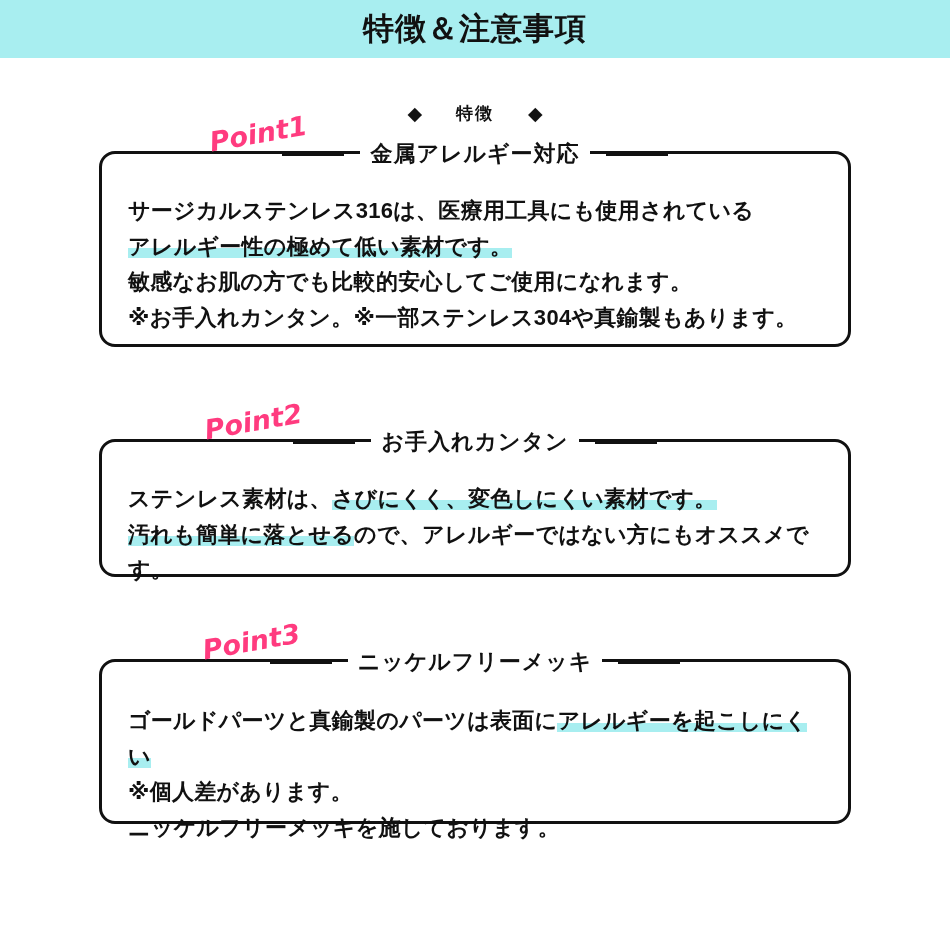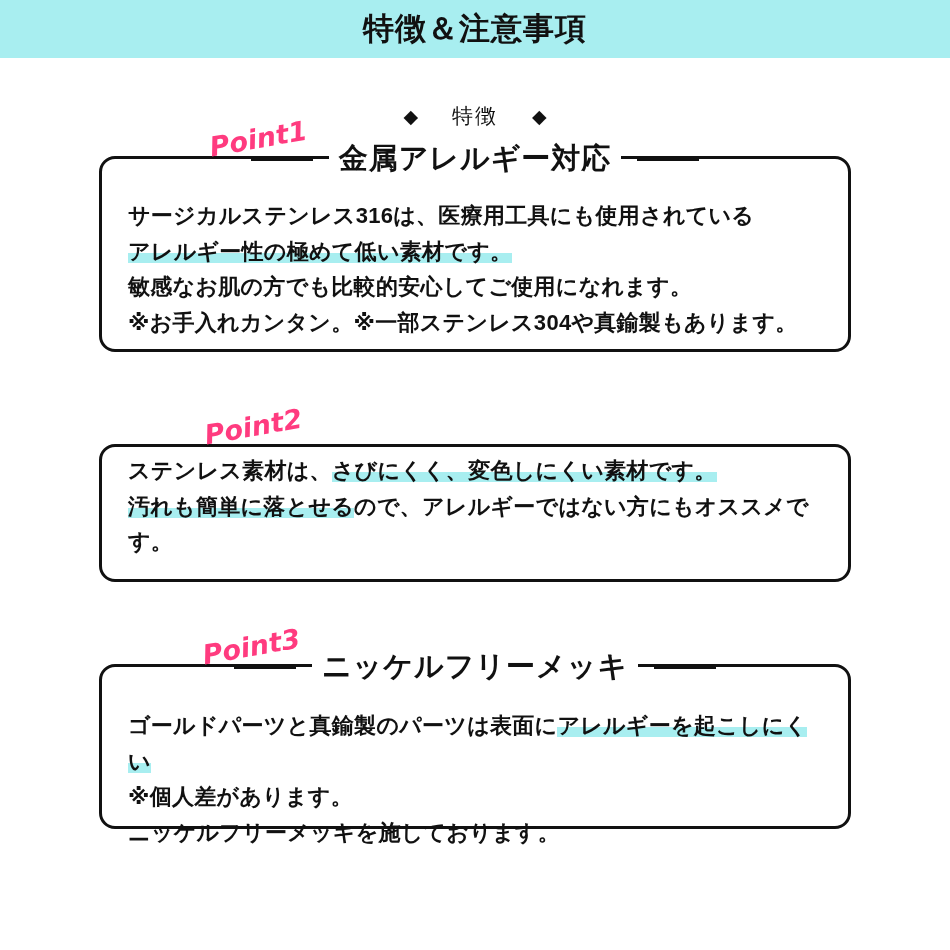--- a/index.html
+++ b/index.html
@@ -38,22 +38,22 @@
     align-items: center;
     justify-content: center;
     gap: 34px;
   }
   .diamond {
     font-size: 19px;
     line-height: 1;
     color: #111111;
   }
   .section-label-text {
-    font-size: 21px;
-    font-weight: normal;
+    font-size: 17px;
+    font-weight: bold;
     letter-spacing: 2px;
   }
 
   
   .points {
     margin-top: 26px;
   }
   .point-block {
     position: relative;
     margin: 0 auto;
@@ -102,21 +102,21 @@
   .rule {
     height: 3px;
     background: #111111;
     flex: 0 0 auto;
   }
   .rule.left  { width: 62px; }
   .rule.right { width: 62px; }
   .card-title {
     background: #ffffff;
     padding: 0 10px;
-    font-size: 29px;
+    font-size: 22px;
     font-weight: bold;
     letter-spacing: 1px;
     white-space: nowrap;
   }
 
   .card-body {
     font-size: 22px;
     line-height: 1.62;
     letter-spacing: 0.3px;
     font-weight: bold;
@@ -167,20 +167,25 @@
         <span class="line">
           <span>※お手入れカンタン。※一部ステンレス304や真鍮製もあります。</span>
         </span>
       </div>
     </div>
   </div>
 
   <div class="point-block b2">
     <div class="point-badge">Point2</div>
     <div class="card c2">
+      <div class="card-title-row">
+        <span class="rule left"></span>
+        <span class="card-title">お手入れカンタン</span>
+        <span class="rule right"></span>
+      </div>
       <div class="card-body">
         <span class="line">
           <span>ステンレス素材は、</span><span class="hl">さびにくく、変色しにくい素材です。</span>
         </span>
         <span class="line">
           <span class="hl">汚れも簡単に落とせる</span><span>ので、アレルギーではない方にもオススメです。</span>
         </span>
       </div>
     </div>
   </div>

